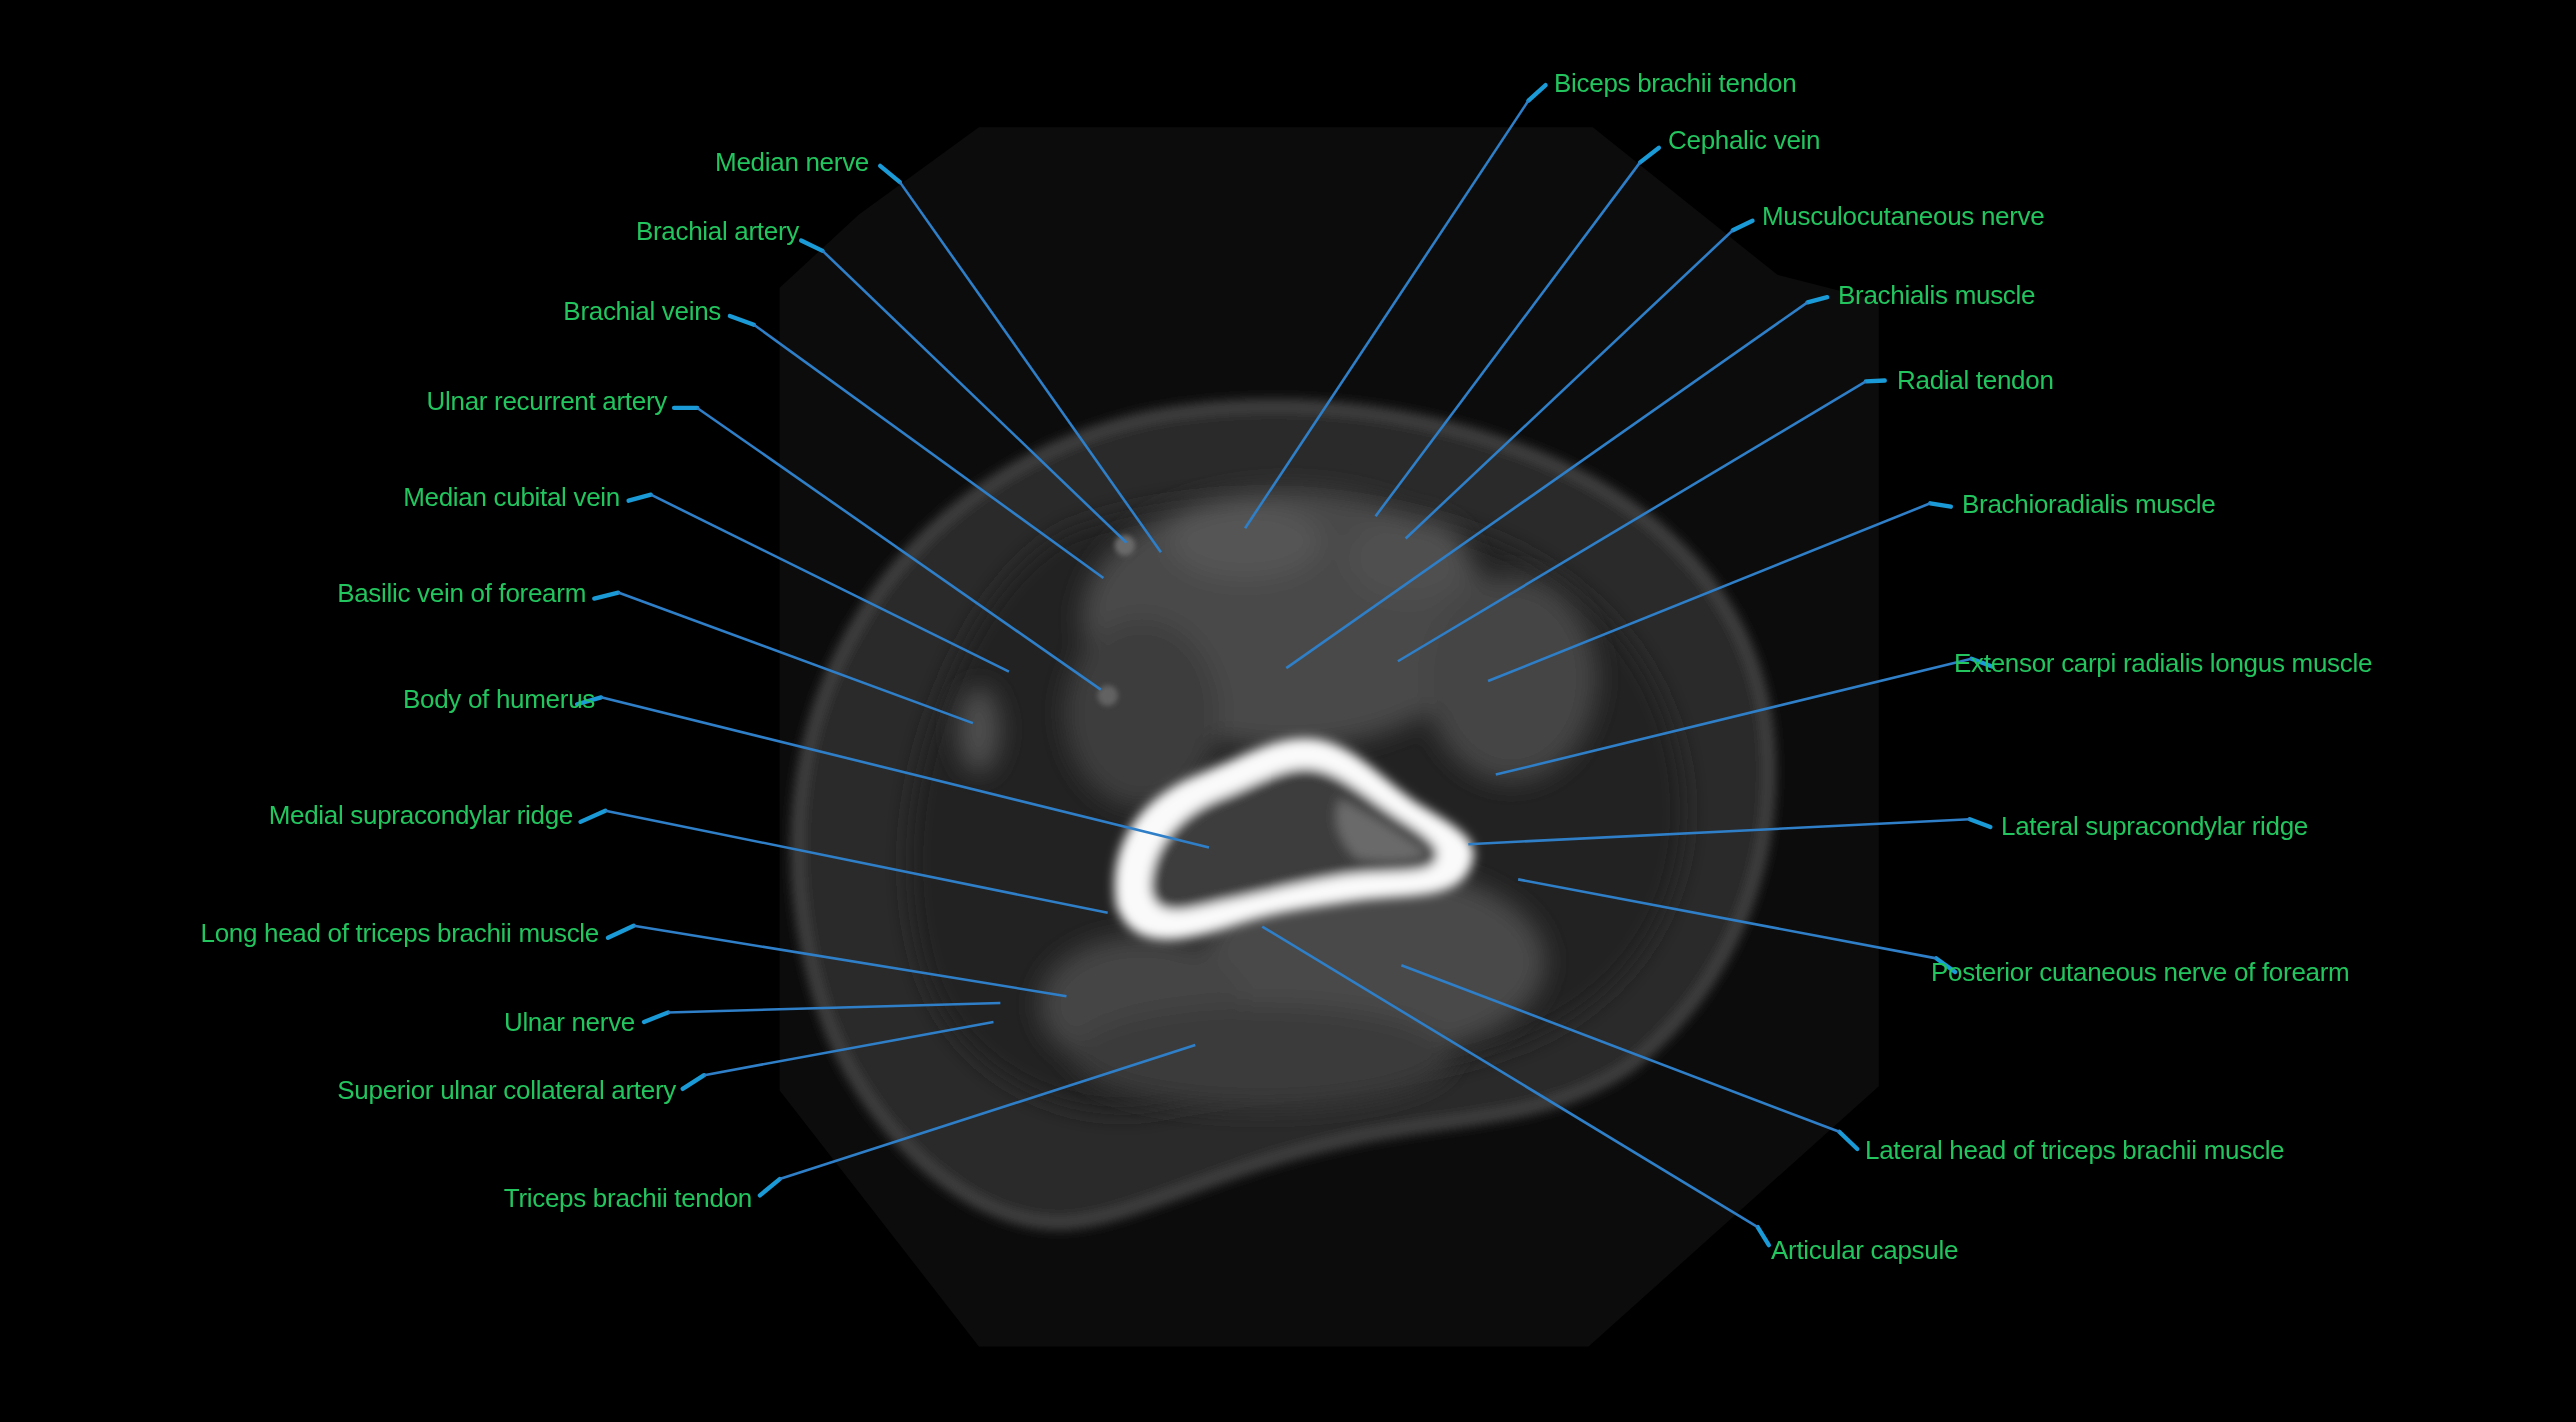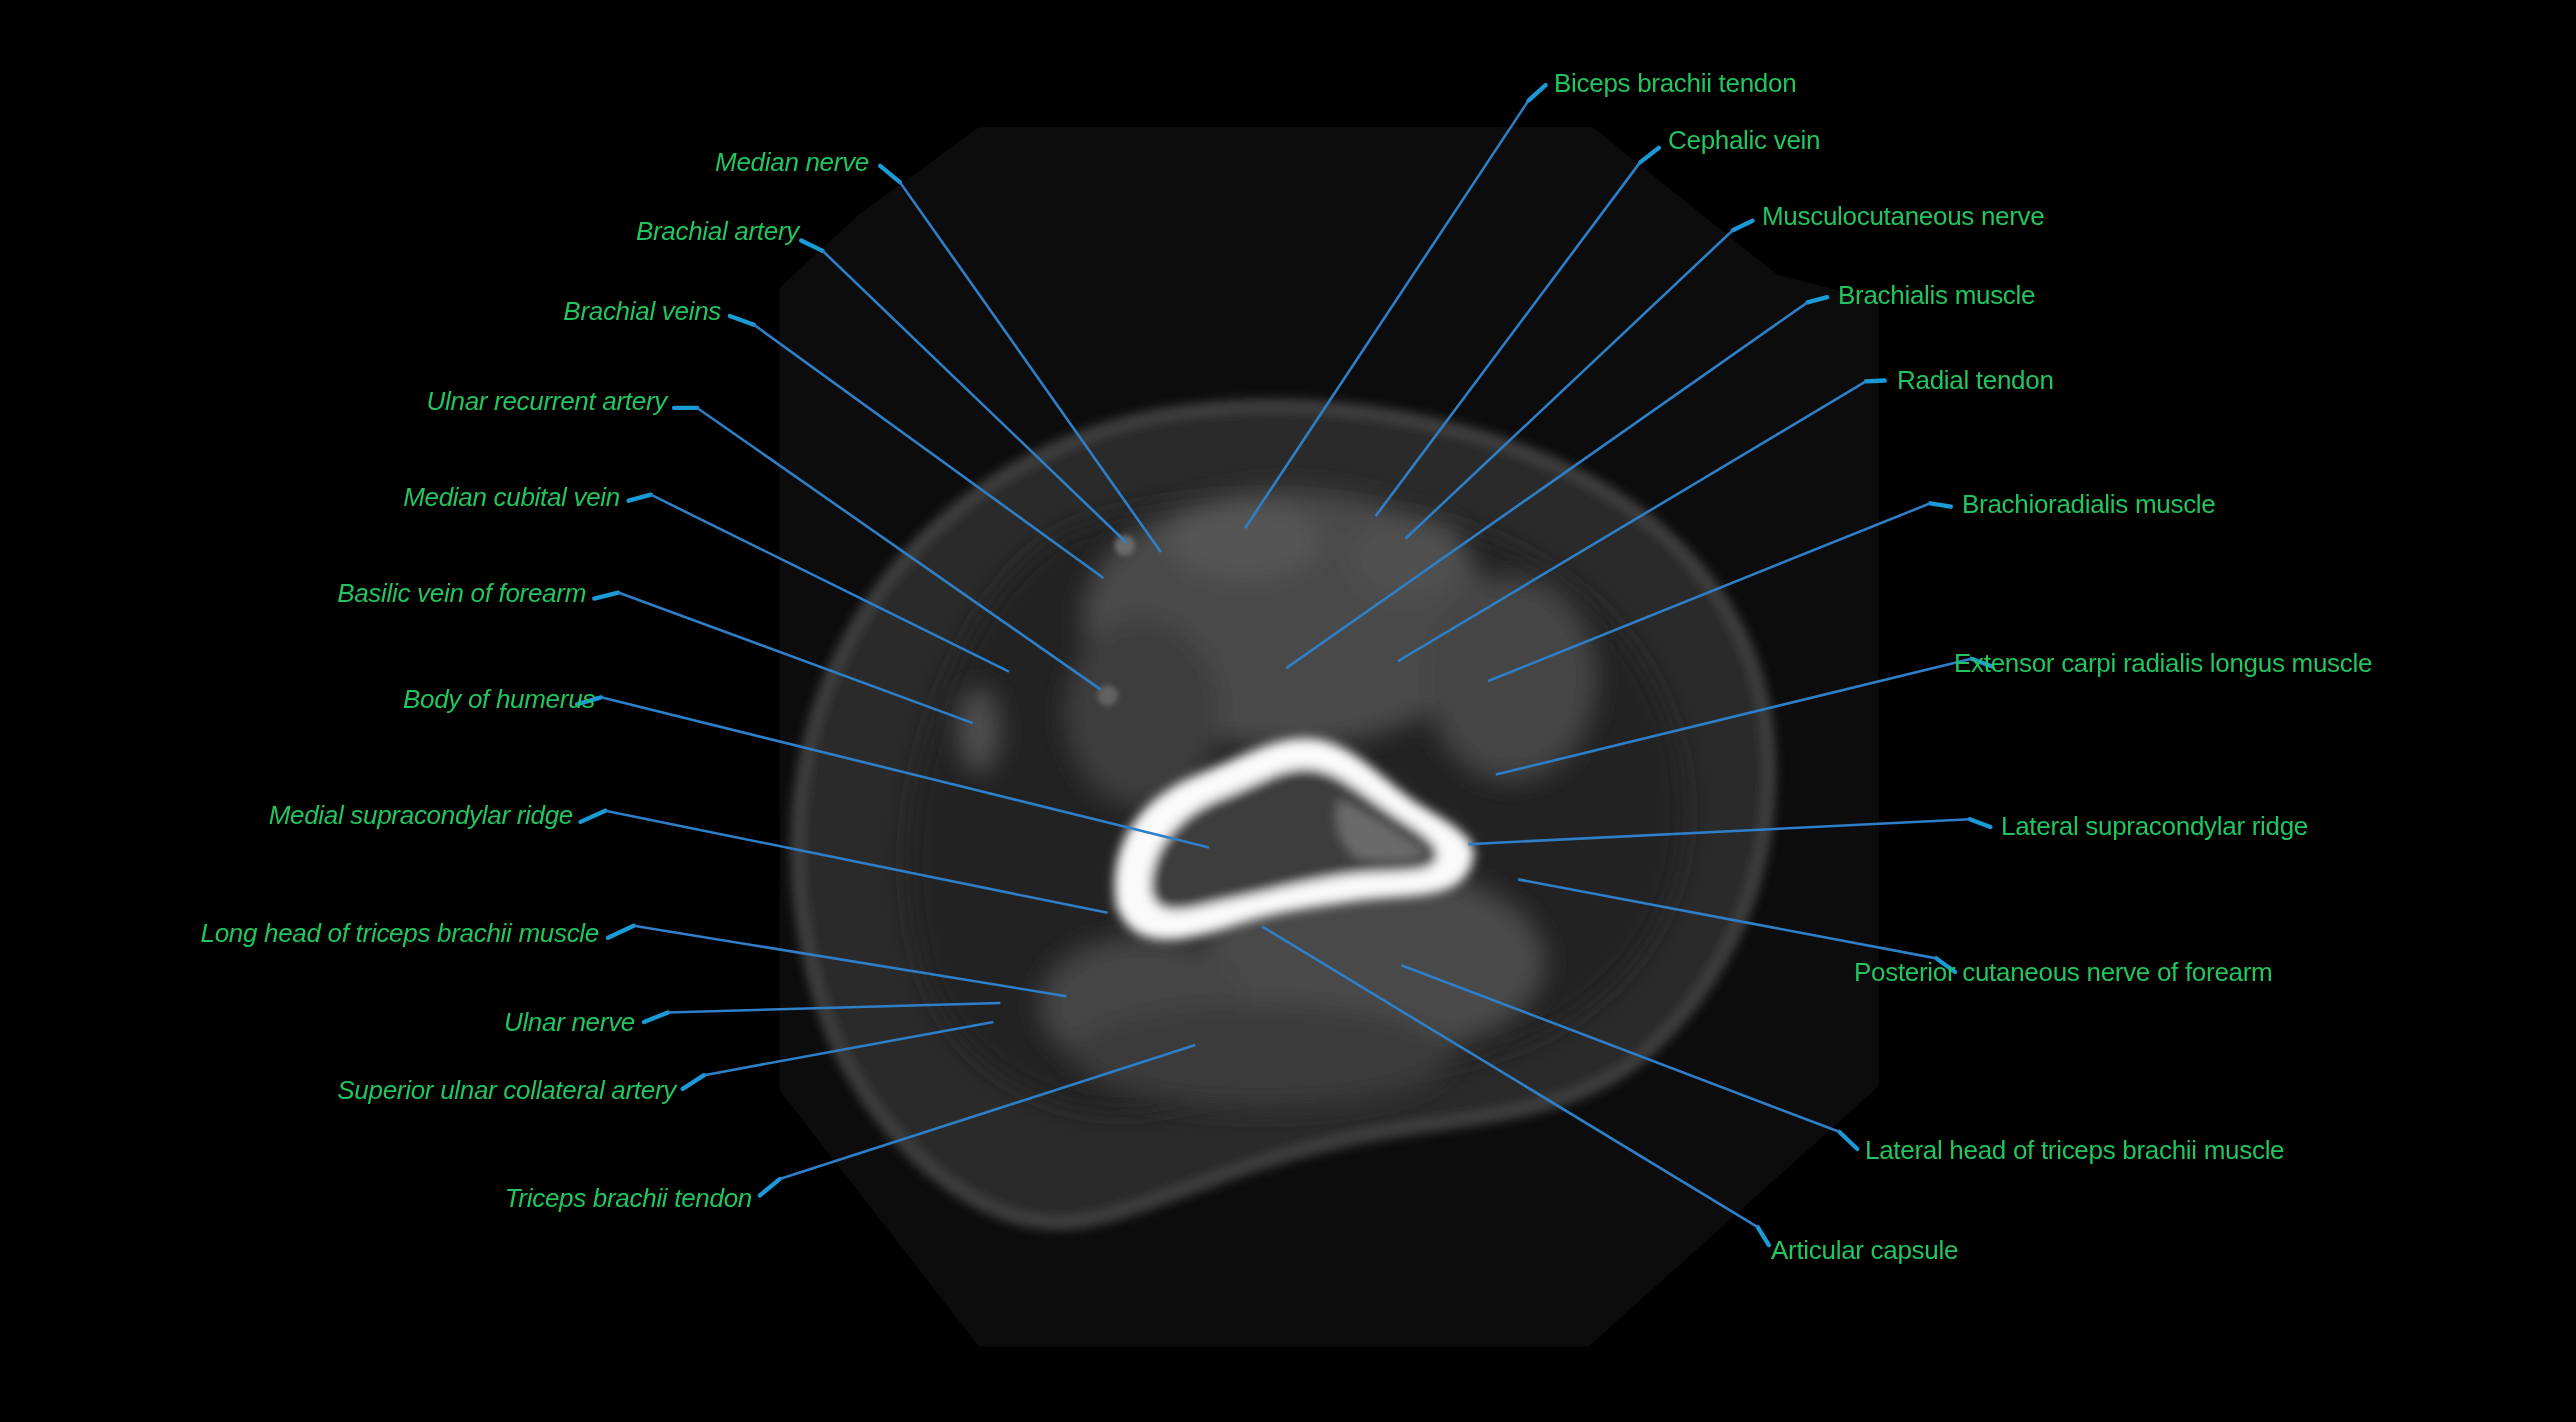--- a/index.html
+++ b/index.html
@@ -1,19 +1,19 @@
 <!DOCTYPE html>
 <html style="font-size:13.7px"><head>
 <meta charset="utf-8">
 <style>
   html, body { margin:0; padding:0; background:#000; }
   body { width:2576px; height:1423px; position:relative; overflow:hidden; font-family:"Liberation Sans", sans-serif; }
   #stage { position:absolute; left:0; top:0; width:2576px; height:1423px; }
   .lbl { position:absolute; color:#22c55e; font-size:26px; line-height:39px; white-space:nowrap; letter-spacing:-0.3px; }
-  .lbl.right { text-align:center;font-style:italic; }
+  .lbl.right { text-align:center; }
 </style>
 </head>
 <body>
 
 <div id="stage">
   <svg id="art" width="2576" height="1423" viewBox="0 0 3000 1657" xmlns="http://www.w3.org/2000/svg">
     <defs>
       <filter id="blur6" x="-20%" y="-20%" width="140%" height="140%">
           <feGaussianBlur stdDeviation="6"></feGaussianBlur>
         </filter>
@@ -125,18 +125,18 @@
       <div class="lbl right" style="right: 1900px; top: 1071px;">Superior ulnar collateral artery</div>
       <div class="lbl right" style="right: 1824px; top: 1179px;">Triceps brachii tendon</div>
       <div class="lbl left" style="left: 1554px; top: 64px;">Biceps brachii tendon</div>
       <div class="lbl left" style="left: 1668px; top: 121px;">Cephalic vein</div>
       <div class="lbl left" style="left: 1762px; top: 197px;">Musculocutaneous nerve</div>
       <div class="lbl left" style="left: 1838px; top: 276px;">Brachialis muscle</div>
       <div class="lbl left" style="left: 1897px; top: 361px;">Radial tendon</div>
       <div class="lbl left" style="left: 1962px; top: 485px;">Brachioradialis muscle</div>
       <div class="lbl left" style="left: 1954px; top: 644px;">Extensor carpi radialis longus muscle</div>
       <div class="lbl left" style="left: 2001px; top: 807px;">Lateral supracondylar ridge</div>
-      <div class="lbl left" style="left: 1854px; top: 953px;">Posterior cutaneous nerve of forearm</div>
+      <div class="lbl left" style="left: 1931px; top: 953px;">Posterior cutaneous nerve of forearm</div>
       <div class="lbl left" style="left: 1865px; top: 1131px;">Lateral head of triceps brachii muscle</div>
       <div class="lbl left" style="left: 1771px; top: 1231px;">Articular capsule</div>
     </div>
 </div>
 
 
 </body></html>

